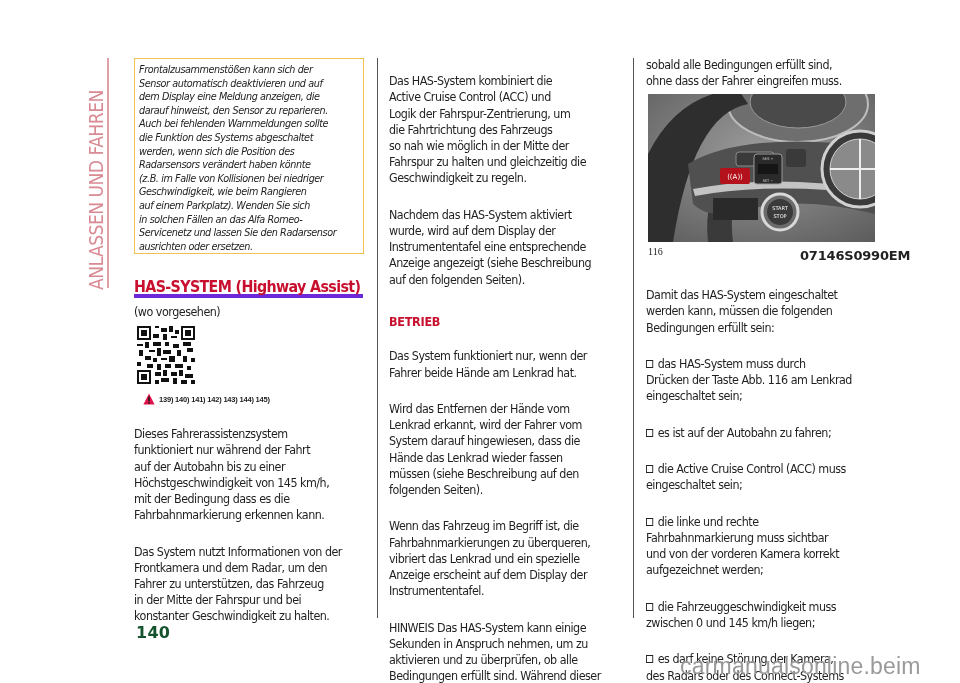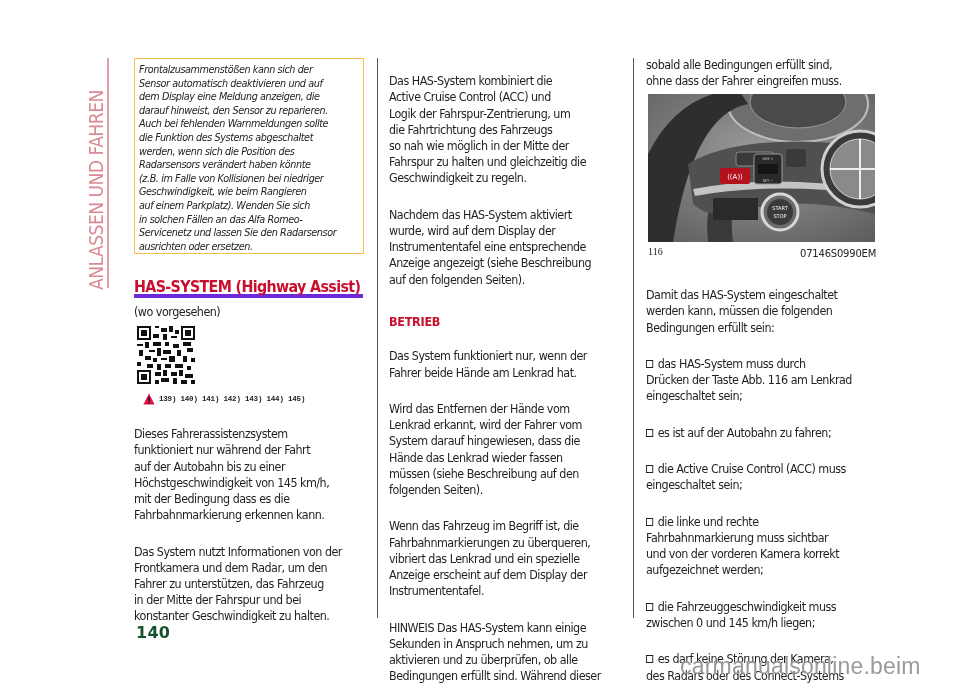--- a/index.html
+++ b/index.html
@@ -28,27 +28,27 @@
   .section-title span { font-family:"DejaVu Sans", sans-serif; font-weight:bold; font-size:15.5px; color:#c8102e;
                         letter-spacing:-0.7px; line-height:18px; white-space:nowrap; display:inline-block;
                         transform:scaleX(0.92); transform-origin:0 0; }
 
   .body-text { font-family:"DejaVu Sans", sans-serif; font-size:12.4px; line-height:16.2px; letter-spacing:-0.55px;
                color:#1f1f1f; white-space:pre-line; transform:scaleX(0.9); transform-origin:0 0; }
   .para { margin:0 0 4px 0; }
 
   .qr { position:absolute; left:137px; top:326px; width:58px; height:58px; }
   .warn-row { position:absolute; left:143px; top:392px; height:14px; display:flex; align-items:center; }
-  .warn-refs { font-family:Liberation Mono, monospace; font-size:7.5px; font-weight:bold; color:#222; margin-left:4px; letter-spacing:-0.2px; }
+  .warn-refs { font-family:Liberation Sans, sans-serif; font-size:7.5px; font-weight:bold; color:#222; margin-left:4px; letter-spacing:-0.2px; }
 
   .subhead { font-family:"DejaVu Sans", sans-serif; font-weight:bold; font-size:12.5px; color:#c8102e; letter-spacing:-0.3px; margin:0 0 2px 0; }
 
   .photo { position:absolute; left:648px; top:94px; width:227px; height:148px; background:#8a8a8a; overflow:hidden; }
   .fig-num { position:absolute; left:648px; top:246px; font-family:Liberation Serif, serif; font-size:10px; color:#222; }
-  .fig-code { position:absolute; left:800px; top:248px; font-family:"DejaVu Sans", sans-serif; font-size:10px; color:#222; font-weight:normal; letter-spacing:-0.2px; }
+  .fig-code { position:absolute; left:800px; top:248px; font-family:"DejaVu Sans", sans-serif; font-size:13px; color:#222; font-weight:bold; letter-spacing:-0.2px; }
 
   .bullet { display:inline-block; width:8px; height:8px; border:1.3px solid #222; box-sizing:border-box; margin-right:5px; vertical-align:0px; }
 
   .page-num { position:absolute; left:136px; top:623px; font-family:"DejaVu Sans", sans-serif; font-weight:bold; font-size:16px; color:#14532d; letter-spacing:0.3px; }
   .watermark { position:absolute; left:680px; top:653px; font-family:"Liberation Sans", sans-serif; font-size:23px; color:#9a9a9a; letter-spacing:0.2px; }
 </style>
 </head>
 <body>
 
 <div class="side-label">

